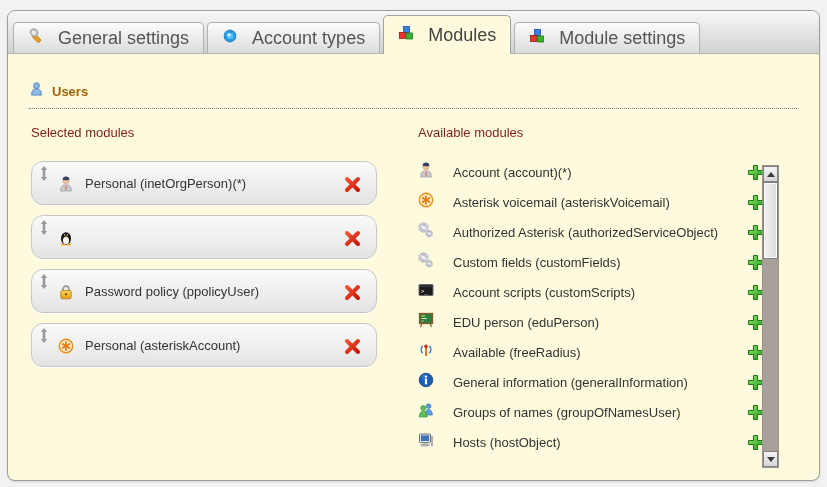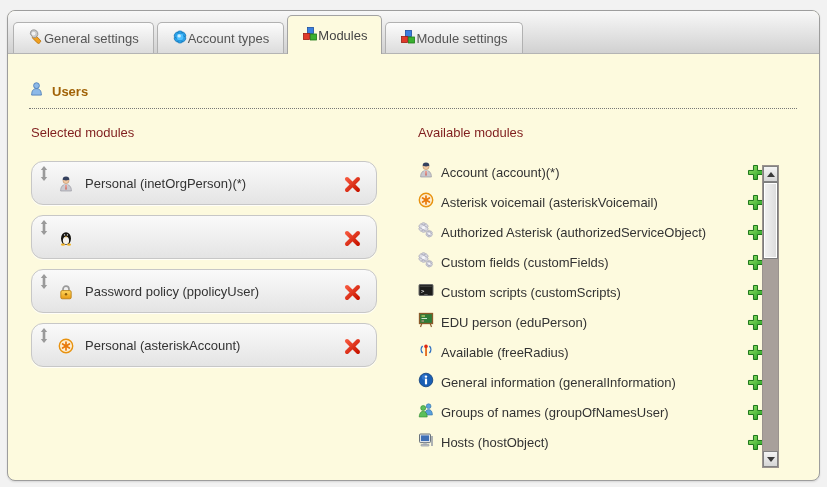--- a/index.html
+++ b/index.html
@@ -20,27 +20,27 @@
   .tabbar {
     height:43px;
     background:linear-gradient(#f8f8f8,#d1d1d1);
     border-bottom:1px solid #b4b4b4;
     border-radius:7px 7px 0 0;
     display:flex; align-items:flex-end;
     padding-left:5px;
     position:relative;
   }
   .tab {
-    display:flex; align-items:center; gap:0;
+    display:flex; align-items:center; gap:14px;
     height:31px; padding:0 14px;
     margin-right:3px;
     border:1px solid #b1b1b1; border-bottom:none;
     border-radius:5px 5px 0 0;
     background:linear-gradient(#fcfcfc,#dcdcdc);
-    color:#555; font-size:13px;
+    color:#555; font-size:18px;
     cursor:pointer; white-space:nowrap;
   }
   .tab.active {
     height:39px;
     margin-bottom:-1px;
     background:#fdfade;
     border-color:#a3a3a3;
     color:#444;
     position:relative; z-index:3;
   }
@@ -79,21 +79,21 @@
     font-size:13px; color:#333;
   }
   .sel-row .del-btn {
     position:absolute; right:14px; top:12px;
     width:20px; height:20px; cursor:pointer;
     display:flex; align-items:center; justify-content:center;
   }
   
   .avail-row {
     height:30px;
-    display:flex; align-items:center; gap:7px;
+    display:flex; align-items:center; gap:19px;
   }
   .avail-row .mod-label { flex:1; font-size:13px; color:#333; }
   .avail-row .add-btn {
     width:18px; height:18px; cursor:pointer;
     display:flex; align-items:center; justify-content:center;
   }
   
   .scrollbar {
     position:absolute; left:754px; top:154px;
     width:17px; height:303px;
@@ -415,21 +415,21 @@
       </div>
 
       <div class="avail-row">
         <span>
           <svg width="16" height="16" viewBox="0 0 16 16">
             <rect x="1" y="2.5" width="14" height="11" rx="1" fill="#1c1c1c" stroke="#6a6a6a" stroke-width="1"></rect>
             <rect x="2.2" y="3.6" width="11.6" height="1.4" fill="#3c3c3c"></rect>
             <text x="3" y="10.5" font-size="5.5" fill="#ffffff" font-family="monospace">&gt;_</text>
           </svg>
         </span>
-        <span class="mod-label">Custom scripts (customScripts)</span>
+        <span class="mod-label">Account scripts (customScripts)</span>
         <span class="add-btn">
           <svg width="17" height="17" viewBox="0 0 16 16">
             <path d="M6.1 1.4 h3.8 v4.7 h4.7 v3.8 h-4.7 v4.7 h-3.8 v-4.7 h-4.7 v-3.8 h4.7 z" fill="url(#plusGrad)" stroke="#157015" stroke-width=".9"></path>
           </svg>
         </span>
       </div>
 
       <div class="avail-row">
         <span>
           <svg width="16" height="16" viewBox="0 0 16 16">

